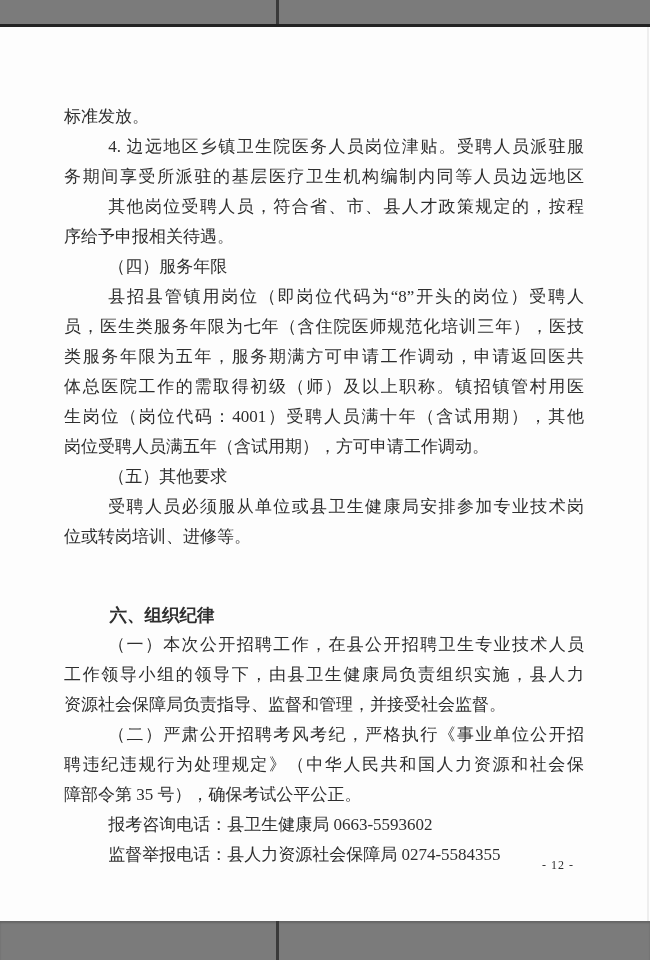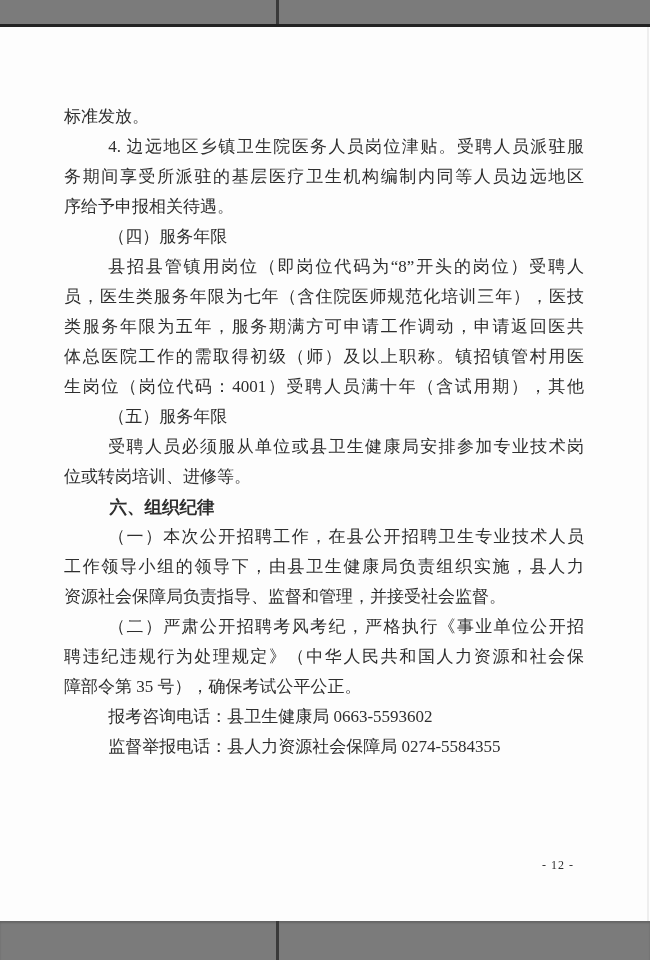--- a/index.html
+++ b/index.html
@@ -47,20 +47,21 @@
     white-space:normal;
     text-align:justify;
     text-align-last:justify;
     -moz-text-align-last:justify;
   }
   .line.indent{text-indent:2.6em;}
   .line.bold{
     font-weight:700;
     font-family:"Liberation Sans","DejaVu Sans",sans-serif;
     font-size:17.5px;
+    margin-top:48px;
   }
   .page-number{
     position:absolute;top:831px;right:76px;
     font-size:12px;letter-spacing:1px;
     color:var(--text,#2e2e2e);
   }
 </style>
 </head>
 <body>
 
@@ -68,28 +69,30 @@
 
   <div class="scan-bar scan-bar-top">
     <div class="seam"></div>
   </div>
 
   <div class="page">
     <div class="doc-content">
         <div class="line">标准发放。</div>
         <div class="line indent fill">4. 边远地区乡镇卫生院医务人员岗位津贴。受聘人员派驻服</div>
         <div class="line fill">务期间享受所派驻的基层医疗卫生机构编制内同等人员边远地区</div>
+        <div class="line indent fill">其他岗位受聘人员，符合省、市、县人才政策规定的，按程</div>
         <div class="line">序给予申报相关待遇。</div>
         <div class="line indent">（四）服务年限</div>
         <div class="line indent fill">县招县管镇用岗位（即岗位代码为“8”开头的岗位）受聘人</div>
         <div class="line fill">员，医生类服务年限为七年（含住院医师规范化培训三年），医技</div>
         <div class="line fill">类服务年限为五年，服务期满方可申请工作调动，申请返回医共</div>
         <div class="line fill">体总医院工作的需取得初级（师）及以上职称。镇招镇管村用医</div>
         <div class="line fill">生岗位（岗位代码：4001）受聘人员满十年（含试用期），其他</div>
-        <div class="line indent">（五）服务年限</div>
+        <div class="line">岗位受聘人员满五年（含试用期），方可申请工作调动。</div>
+        <div class="line indent">（五）其他要求</div>
         <div class="line indent fill">受聘人员必须服从单位或县卫生健康局安排参加专业技术岗</div>
         <div class="line">位或转岗培训、进修等。</div>
         <div class="line indent bold">六、组织纪律</div>
         <div class="line indent fill">（一）本次公开招聘工作，在县公开招聘卫生专业技术人员</div>
         <div class="line fill">工作领导小组的领导下，由县卫生健康局负责组织实施，县人力</div>
         <div class="line">资源社会保障局负责指导、监督和管理，并接受社会监督。</div>
         <div class="line indent fill">（二）严肃公开招聘考风考纪，严格执行《事业单位公开招</div>
         <div class="line fill">聘违纪违规行为处理规定》（中华人民共和国人力资源和社会保</div>
         <div class="line">障部令第 35 号），确保考试公平公正。</div>
         <div class="line indent">报考咨询电话：县卫生健康局 0663-5593602</div>

